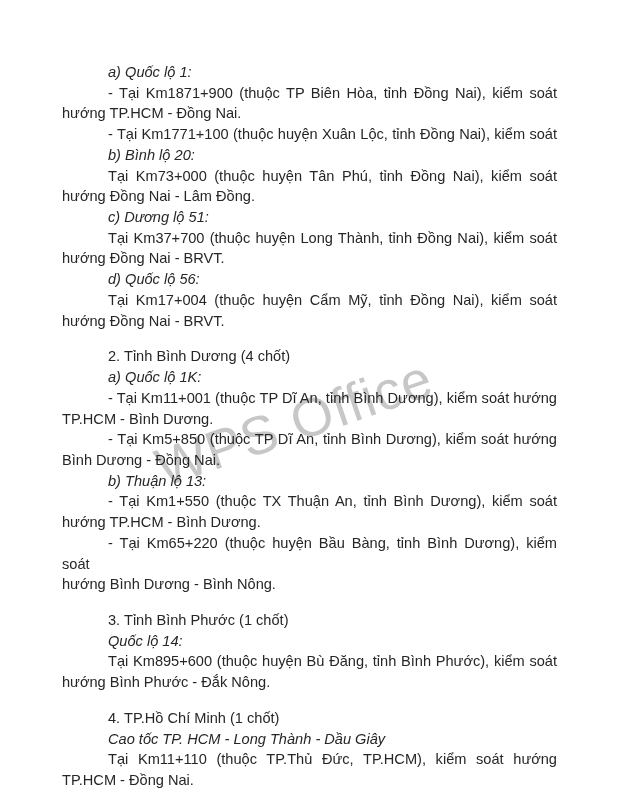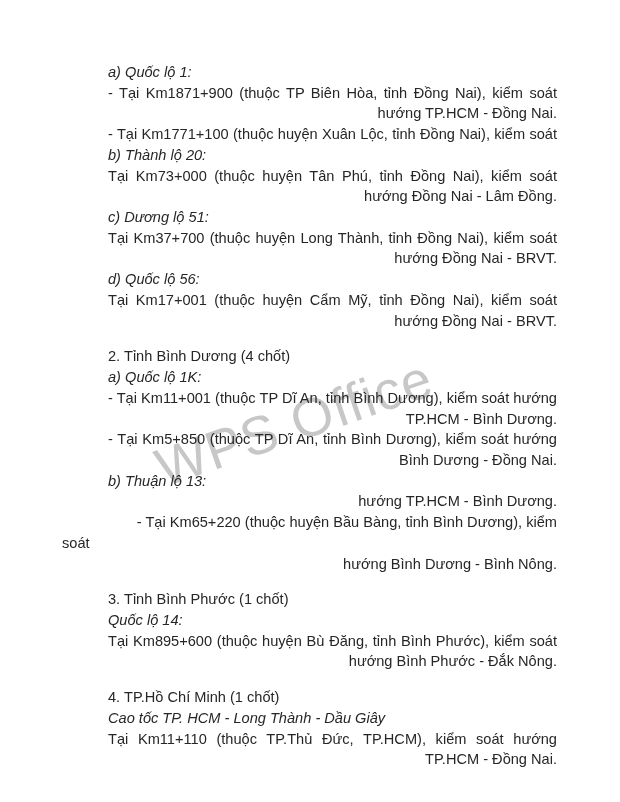--- a/index.html
+++ b/index.html
@@ -44,48 +44,49 @@
     min-height: 20.72px;
     white-space: normal;
   }
   .indent { text-indent: 46px; }
   .fill {
     text-align: justify;
     text-align-last: justify;
   }
   .italic { font-style: italic; }
   .bold { font-weight: 400; margin-top: 15px; }
-  .normal { font-style: normal; font-weight: 400; text-align: right; }
+  .normal { font-style: normal; font-weight: 400; }
 </style>
 </head>
 <body>
 
 <div class="page" style="color: rgb(38, 38, 38); background: rgb(255, 255, 255);">
   <div class="watermark" style="color: rgb(199, 199, 199); transform: rotate(-19deg);">WPS Office</div>
   <div class="content">
       <div class="line italic indent">a) Quốc lộ 1:</div>
       <div class="line normal indent fill">- Tại Km1871+900 (thuộc TP Biên Hòa, tỉnh Đồng Nai), kiểm soát</div>
       <div class="line normal">hướng TP.HCM - Đồng Nai.</div>
       <div class="line normal indent fill">- Tại Km1771+100 (thuộc huyện Xuân Lộc, tỉnh Đồng Nai), kiểm soát</div>
-      <div class="line italic indent">b) Thành lộ 20:</div>
+      <div class="line italic indent">b) Bình lộ 20:</div>
       <div class="line normal indent fill">Tại Km73+000 (thuộc huyện Tân Phú, tỉnh Đồng Nai), kiểm soát</div>
       <div class="line normal">hướng Đồng Nai - Lâm Đồng.</div>
       <div class="line italic indent">c) Dương lộ 51:</div>
       <div class="line normal indent fill">Tại Km37+700 (thuộc huyện Long Thành, tỉnh Đồng Nai), kiểm soát</div>
       <div class="line normal">hướng Đồng Nai - BRVT.</div>
       <div class="line italic indent">d) Quốc lộ 56:</div>
-      <div class="line normal indent fill">Tại Km17+001 (thuộc huyện Cẩm Mỹ, tỉnh Đồng Nai), kiểm soát</div>
+      <div class="line normal indent fill">Tại Km17+004 (thuộc huyện Cẩm Mỹ, tỉnh Đồng Nai), kiểm soát</div>
       <div class="line normal">hướng Đồng Nai - BRVT.</div>
       <div class="line bold indent">2. Tỉnh Bình Dương (4 chốt)</div>
       <div class="line italic indent">a) Quốc lộ 1K:</div>
       <div class="line normal indent fill">- Tại Km11+001 (thuộc TP Dĩ An, tỉnh Bình Dương), kiểm soát hướng</div>
       <div class="line normal">TP.HCM - Bình Dương.</div>
       <div class="line normal indent fill">- Tại Km5+850 (thuộc TP Dĩ An, tỉnh Bình Dương), kiểm soát hướng</div>
       <div class="line normal">Bình Dương - Đồng Nai.</div>
       <div class="line italic indent">b) Thuận lộ 13:</div>
+      <div class="line normal indent fill">- Tại Km1+550 (thuộc TX Thuận An, tỉnh Bình Dương), kiểm soát</div>
       <div class="line normal">hướng TP.HCM - Bình Dương.</div>
       <div class="line normal indent fill">- Tại Km65+220 (thuộc huyện Bầu Bàng, tỉnh Bình Dương), kiểm soát</div>
       <div class="line normal">hướng Bình Dương - Bình Nông.</div>
       <div class="line bold indent">3. Tỉnh Bình Phước (1 chốt)</div>
       <div class="line italic indent">Quốc lộ 14:</div>
       <div class="line normal indent fill">Tại Km895+600 (thuộc huyện Bù Đăng, tỉnh Bình Phước), kiểm soát</div>
       <div class="line normal">hướng Bình Phước - Đắk Nông.</div>
       <div class="line bold indent">4. TP.Hồ Chí Minh (1 chốt)</div>
       <div class="line italic indent">Cao tốc TP. HCM - Long Thành - Dầu Giây</div>
       <div class="line normal indent fill">Tại Km11+110 (thuộc TP.Thủ Đức, TP.HCM), kiểm soát hướng</div>

